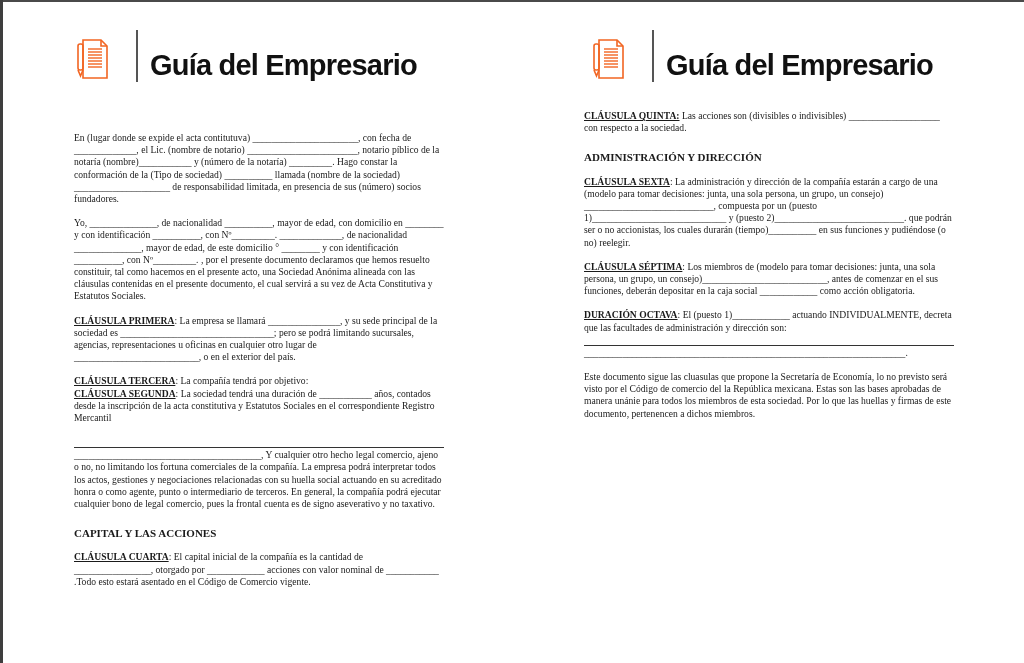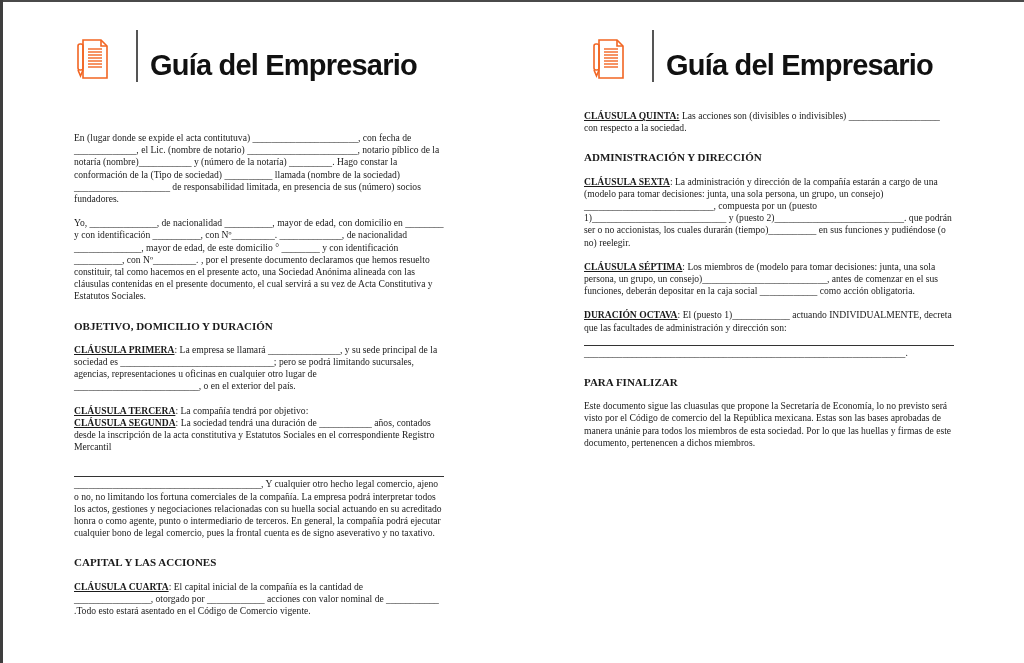--- a/index.html
+++ b/index.html
@@ -54,21 +54,20 @@
         <line x1="12" y1="31" x2="26" y2="31"></line>
       </g>
     </svg>
     <div class="vbar"></div>
     <div class="brand">Guía del Empresario</div>
   </div>
 
   <div class="content">
     <p>En (lugar donde se expide el acta contitutuva) ______________________, con fecha de _____________, el Lic. (nombre de notario) _______________________, notario píblico de la notaría (nombre)___________ y (número de la notaría) _________. Hago constar la conformación de la (Tipo de sociedad) __________ llamada (nombre de la sociedad) ____________________ de responsabilidad limitada, en presencia de sus (número) socios fundadores.</p>
     <p>Yo, ______________, de nacionalidad __________, mayor de edad, con domicilio en ________ y con identificación __________, con Nº_________. _____________, de nacionalidad ______________, mayor de edad, de este domicilio ° ________ y con identificación __________, con Nº_________. , por el presente documento declaramos que hemos resuelto constituir, tal como hacemos en el presente acto, una Sociedad Anónima alineada con las cláusulas contenidas en el presente documento, el cual servirá a su vez de Acta Constitutiva y Estatutos Sociales.</p>
-    <div class="h">OBJETIVO, DOMICILIO Y DURACIÓN</div>
     <p><span class="cl">CLÁUSULA PRIMERA</span><span>: La empresa se llamará _______________, y su sede principal de la sociedad es ________________________________; pero se podrá limitando sucursales, agencias, representaciones u oficinas en cualquier otro lugar de __________________________, o en el exterior del país.</span></p>
     <p style="margin-bottom:0"><span class="cl">CLÁUSULA TERCERA</span><span>: La compañía tendrá por objetivo:</span></p>
     <p><span class="cl">CLÁUSULA SEGUNDA</span><span>: La sociedad tendrá una duración de  ___________ años, contados desde la inscripción de la acta constitutiva y Estatutos Sociales en el correspondiente Registro Mercantil</span></p>
     <div class="line"></div>
     <p>_______________________________________, Y cualquier otro hecho  legal comercio, ajeno o no,  no limitando los fortuna comerciales de la compañía. La empresa podrá interpretar todos los actos, gestiones y negociaciones relacionadas con su huella social actuando en su acreditado honra o como agente, punto o intermediario de terceros. En general, la compañía podrá ejecutar cualquier bono de legal comercio, pues la frontal cuenta es de signo aseverativo y no taxativo.</p>
     <div class="h">CAPITAL Y LAS ACCIONES</div>
     <p><span class="cl">CLÁUSULA CUARTA</span><span>: El capital inicial de la compañía es la cantidad de ________________, otorgado por ____________ acciones con valor nominal de ___________ .Todo esto estará  asentado en el Código de Comercio vigente.</span></p>
   </div>
 </div>
 
@@ -96,16 +95,15 @@
   </div>
 
   <div class="content">
     <p><span class="cl">CLÁUSULA QUINTA:</span><span> Las acciones son (divisibles o indivisibles) ___________________ con respecto a la sociedad.</span></p>
     <div class="h">ADMINISTRACIÓN Y DIRECCIÓN</div>
     <p><span class="cl">CLÁUSULA SEXTA</span><span>: La administración y dirección de la compañía estarán a cargo de una (modelo para tomar decisiones: junta, una sola persona, un grupo, un consejo) ___________________________, compuesta por un (puesto 1)____________________________ y (puesto 2)___________________________.  que podrán ser o no accionistas, los cuales durarán  (tiempo)__________ en sus funciones y pudiéndose  (o no) reelegir.</span></p>
     <p><span class="cl">CLÁUSULA SÉPTIMA</span><span>: Los miembros de (modelo para tomar decisiones: junta, una sola persona, un grupo, un consejo)__________________________, antes de comenzar en el sus funciones, deberán depositar en la caja social ____________ como acción obligatoria.</span></p>
     <p style="margin-bottom:0"><span class="cl">DURACIÓN OCTAVA</span><span>: El (puesto 1)____________ actuando INDIVIDUALMENTE, decreta que las facultades de administración y dirección son:</span></p>
     <div class="line"></div>
     <p style="margin-top:0">___________________________________________________________________.</p>
-    <div class="h">PARA FINALIZAR</div>
     <p>Este documento sigue las cluasulas que propone la Secretaría de Economía, lo no previsto será visto por el Código de comercio del la República mexicana. Estas son las bases aprobadas de manera unánie para todos los miembros de esta sociedad. Por lo que las huellas y firmas de este documento, pertenencen a dichos miembros.</p>
   </div>
 </div>
 
 </body></html>

